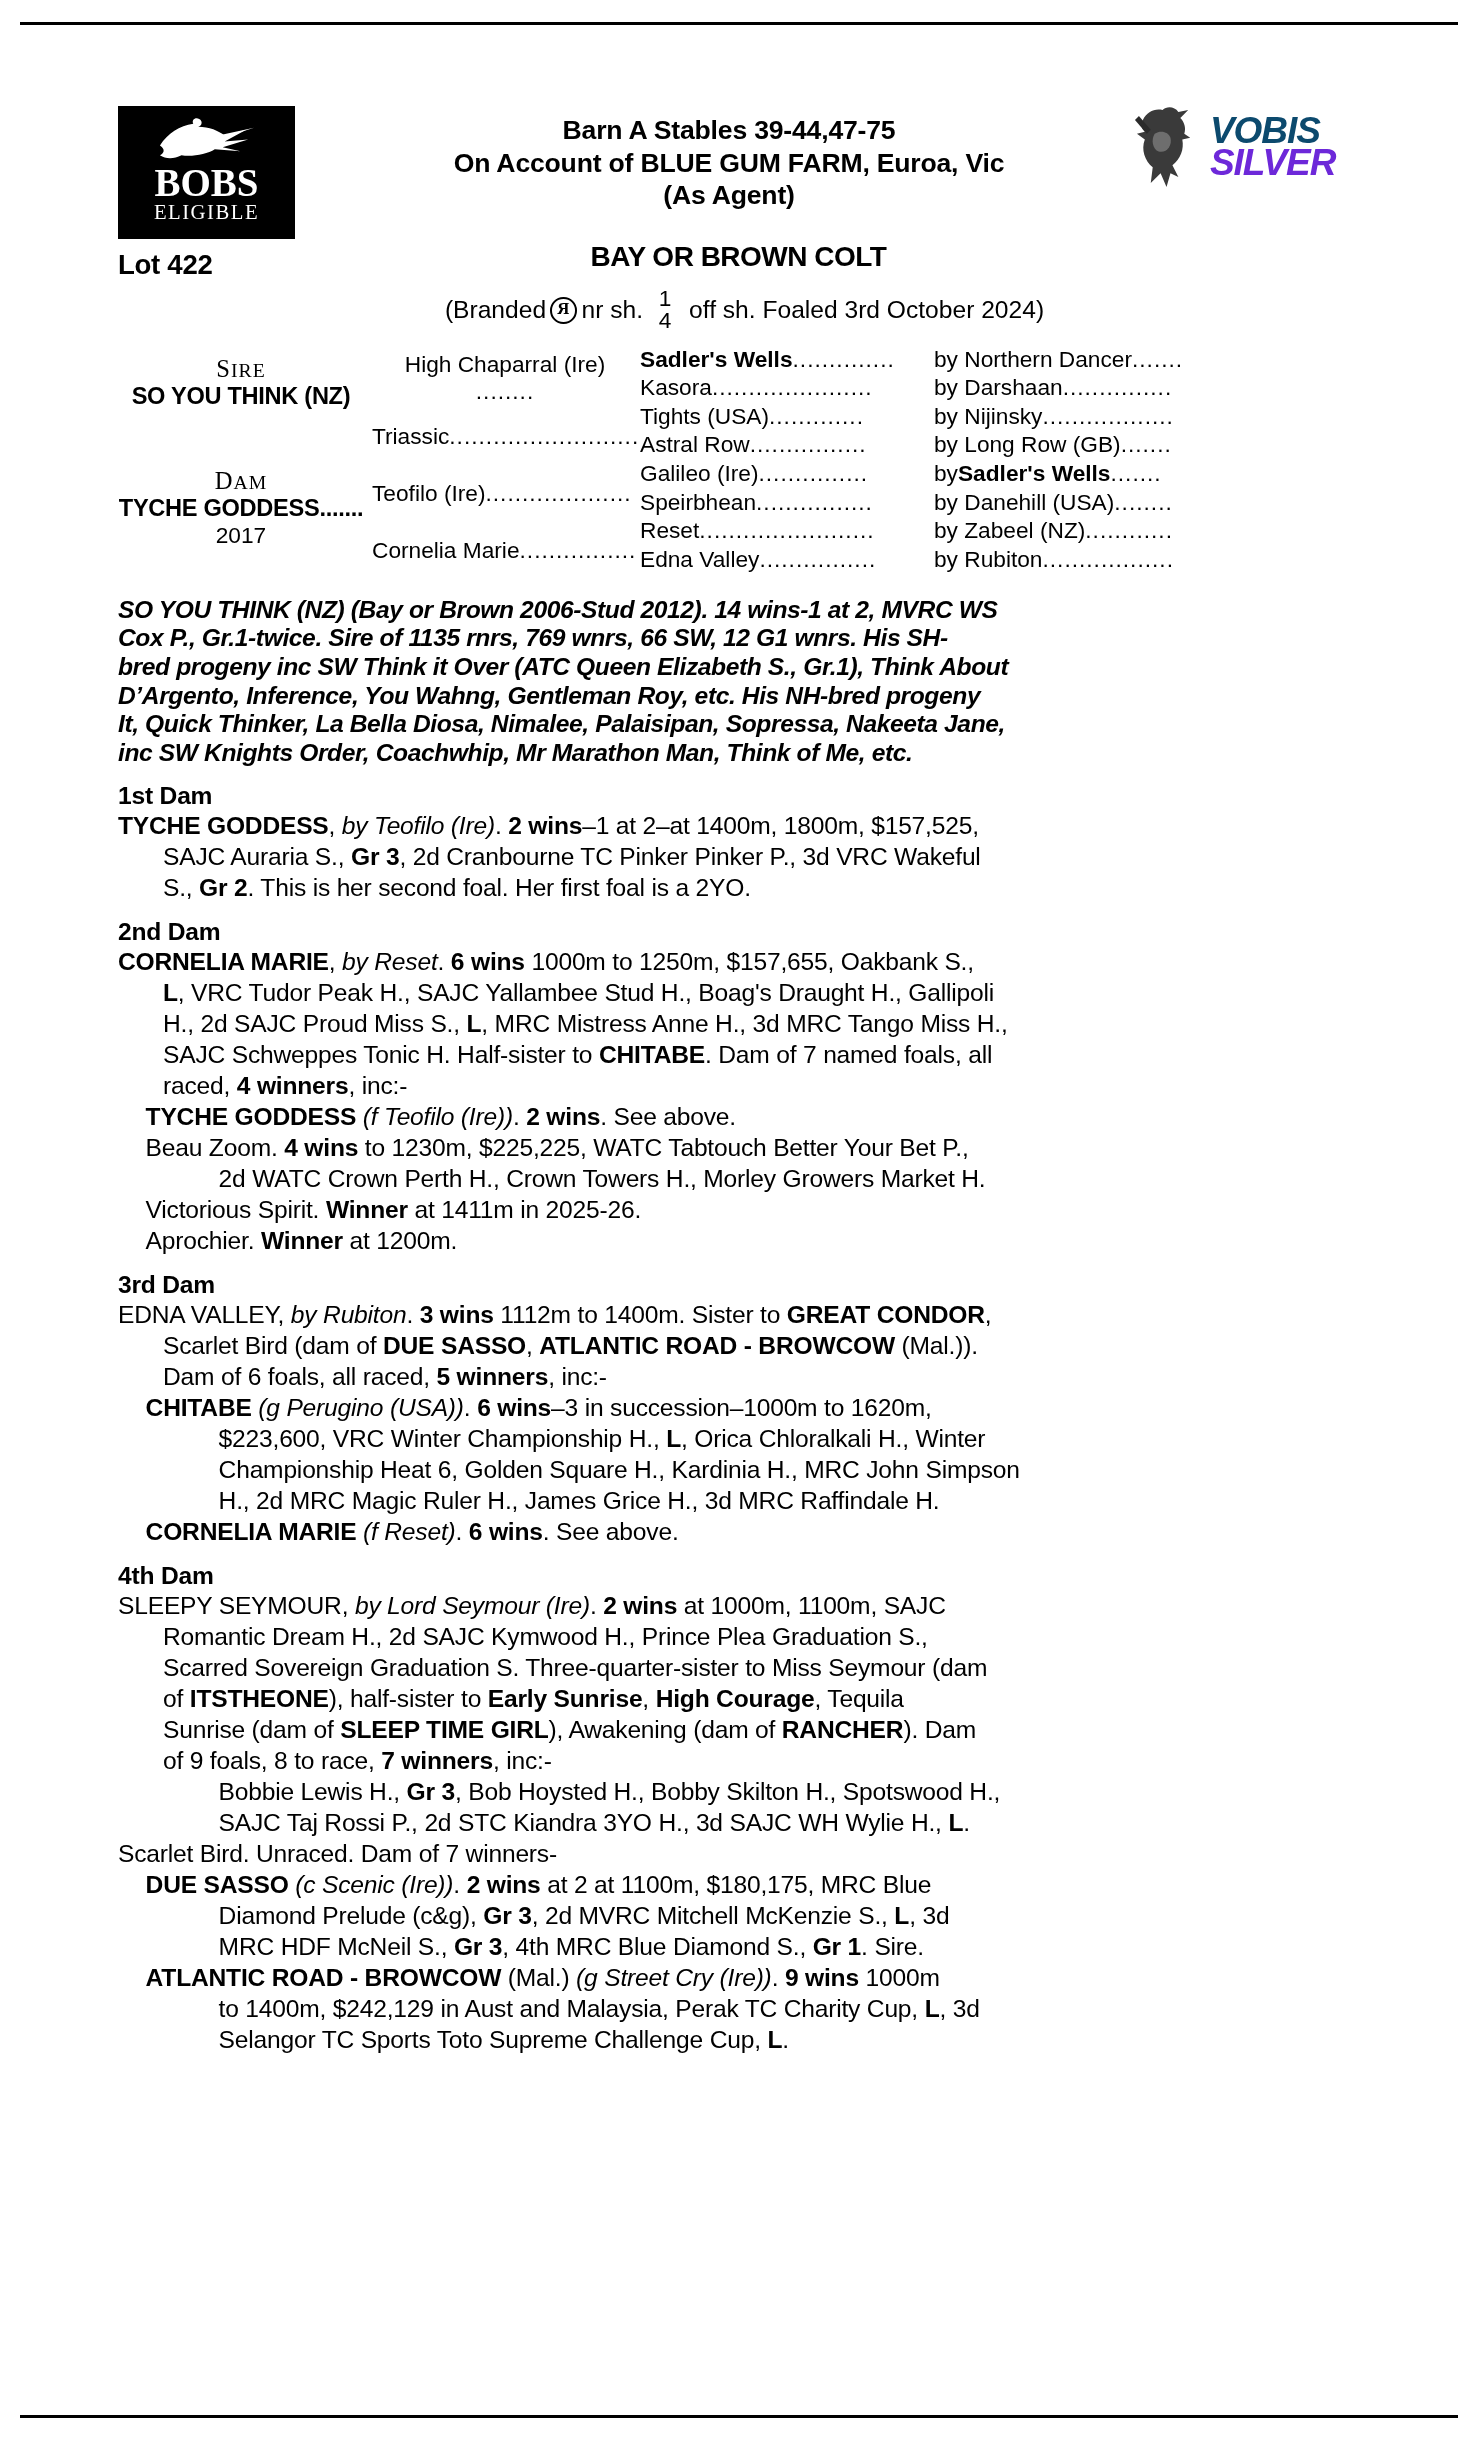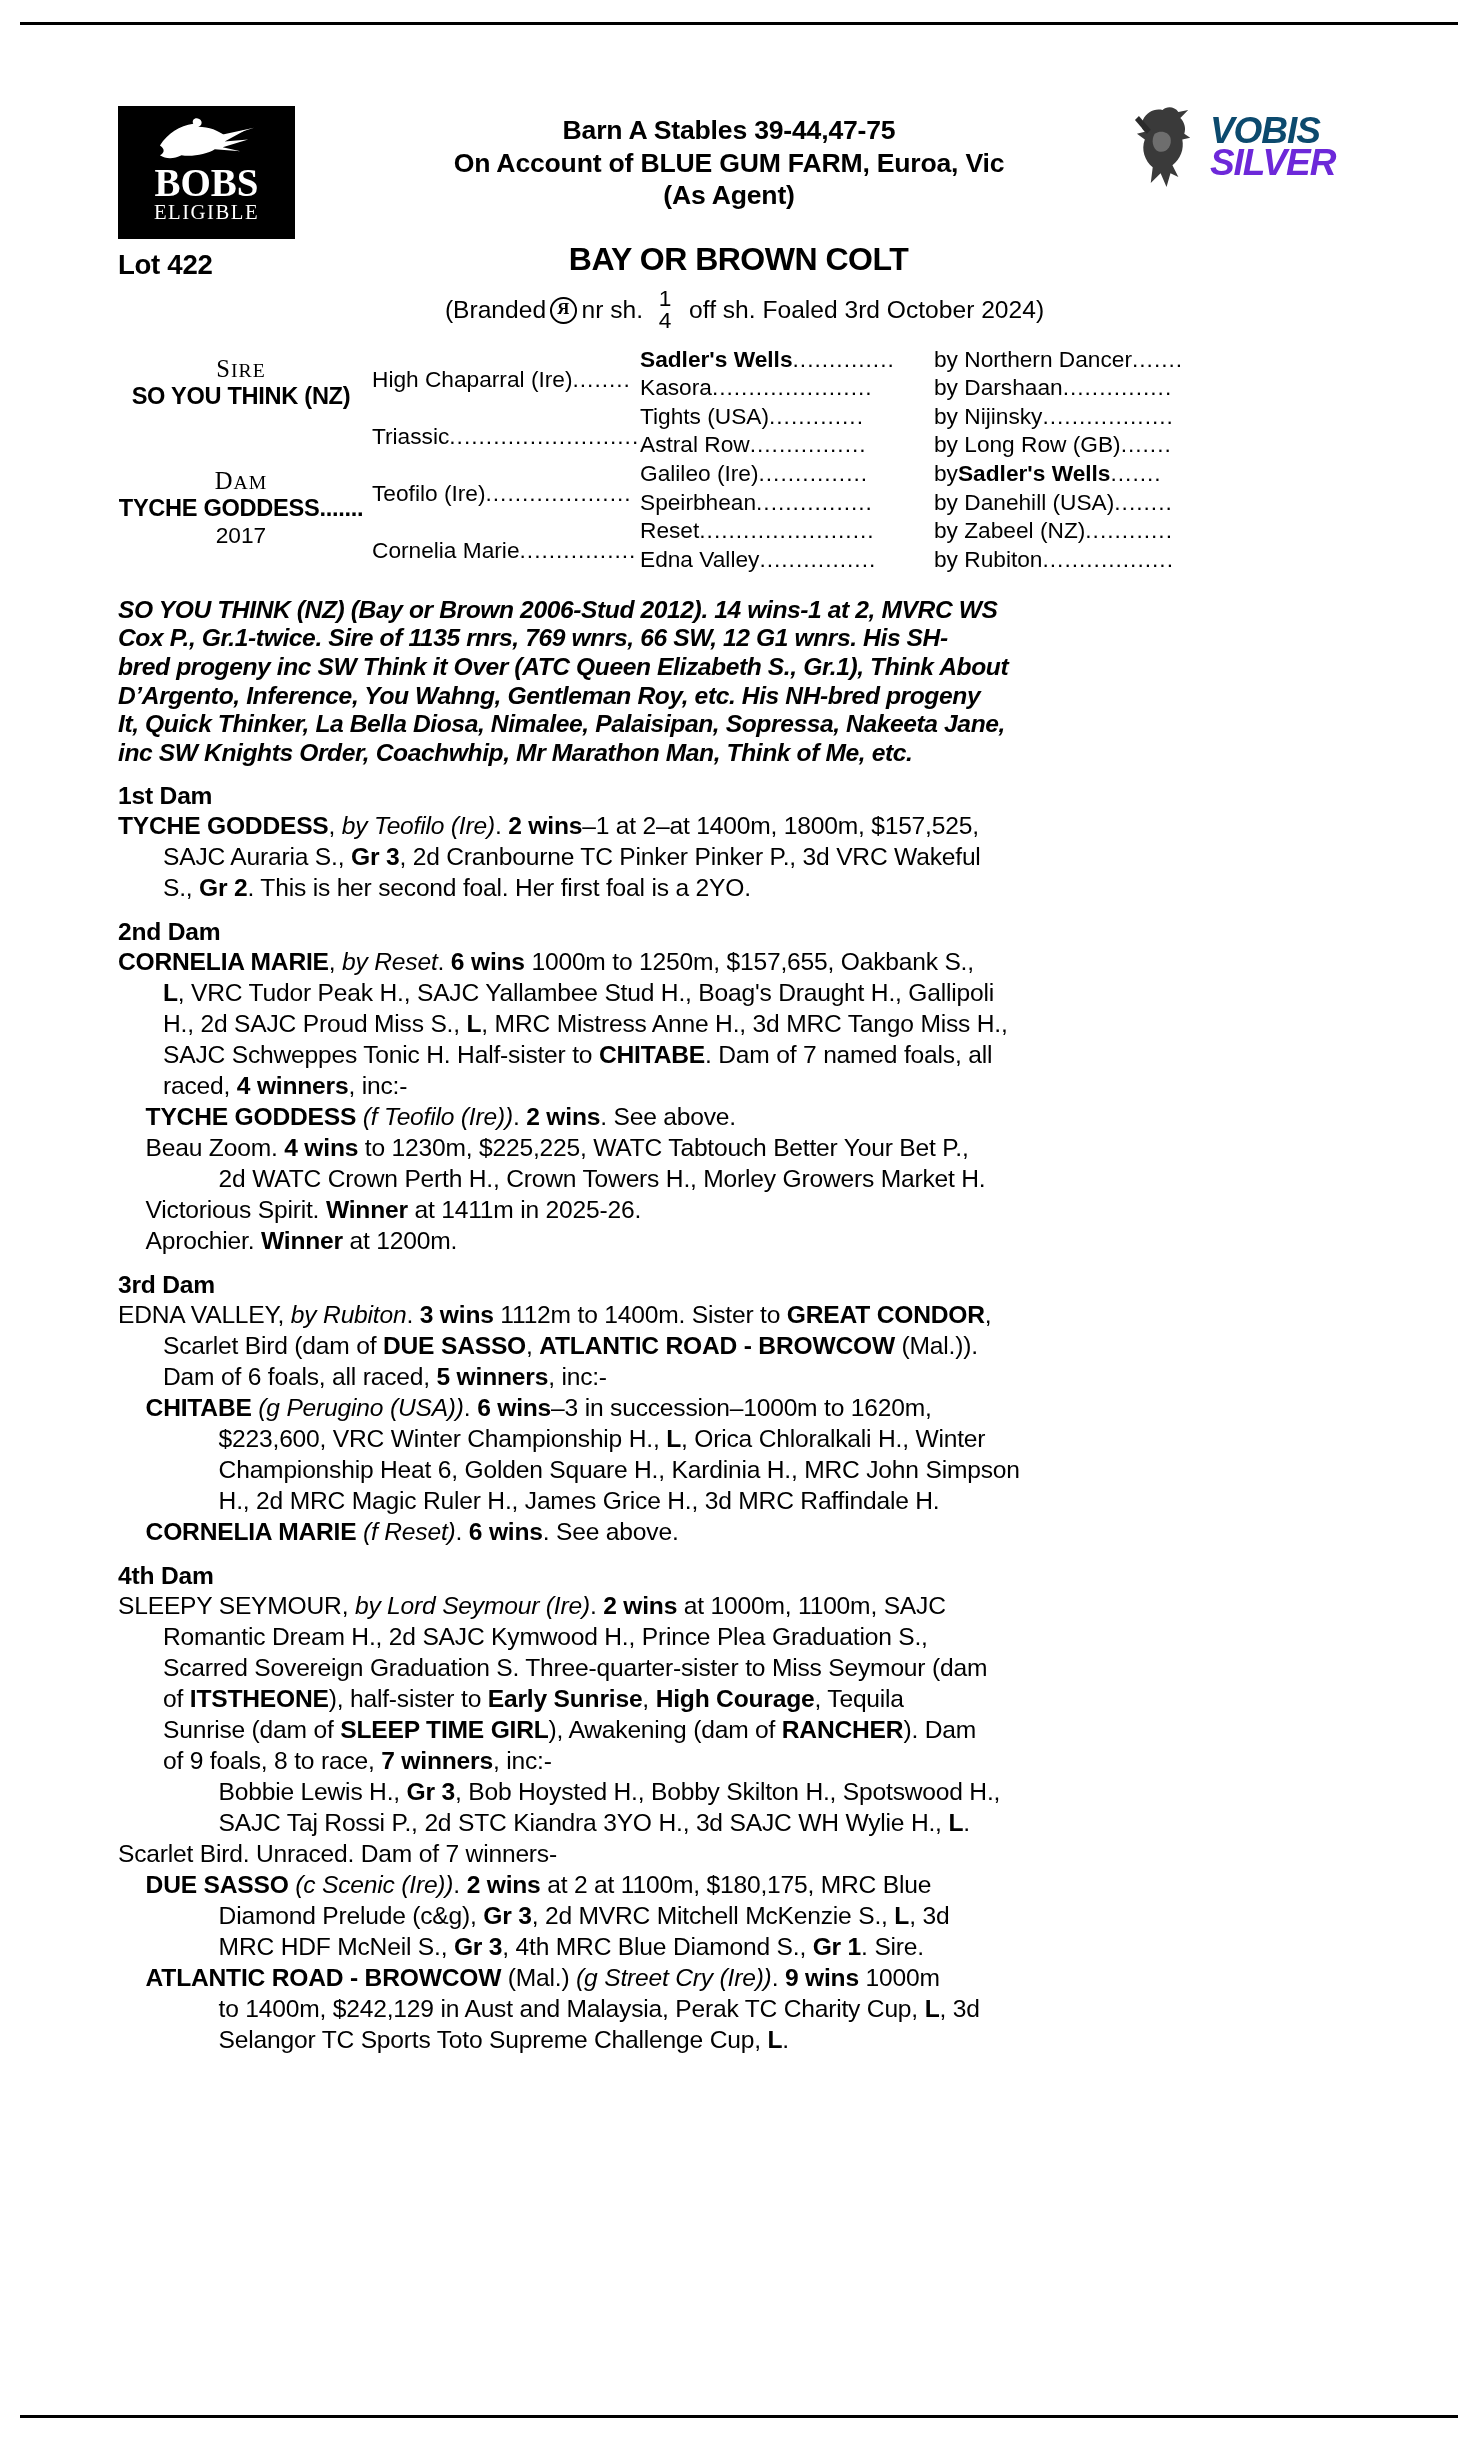--- a/index.html
+++ b/index.html
@@ -71,21 +71,21 @@
 
   
   .titleband { position:relative; height:94px; }
   .lotno {
     position:absolute; left:0px; top:7.9px;
     font-size:27.6px; font-weight:700; letter-spacing:-0.3px;
   }
   .colt-title {
     position:absolute; left:0; right:0; top:0;
     text-align:center;
-    font-size:32px; font-weight:700; letter-spacing:-0.5px;
+    font-size:28px; font-weight:700; letter-spacing:-0.5px;
   }
   .brandline {
     position:absolute; left:12px; right:0; top:47px;
     text-align:center;
     font-size:24.6px; font-weight:400;
     display:flex; align-items:center; justify-content:center;
     gap:0px;
   }
   .brand-glyph {
     display:inline-block; width:26.6px; height:26.6px;
@@ -119,21 +119,21 @@
 
   .sd-label { font-family:"Liberation Serif", serif; font-size:19.7px; letter-spacing:1px; }
   .sd-label .cap { font-size:24.6px; }
   .sd-name { font-size:23.6px; font-weight:700; letter-spacing:-0.3px; }
   .sd-year { font-size:22.7px; }
 
   .sire-block { position:absolute; top:13.8px;  left:0; width:100%; }
   .dam-block  { position:absolute; top:126px; left:0; width:100%; }
 
   .g2row { height:57px; display:flex; align-items:center; }
-  .g2row.r1 { margin-top:9.9px; }
+  .g2row.r1 { margin-top:9.9px;flex-direction:column; }
   .g3row { height:28.6px; display:flex; align-items:center; }
 
   .dots { flex:1 1 auto; overflow:hidden; white-space:nowrap; letter-spacing:1px; }
   .nm   { white-space:nowrap; }
   .bold { font-weight:700; }
 
   .g4 { display:flex; align-items:center; }
 
   
   .blurb {

